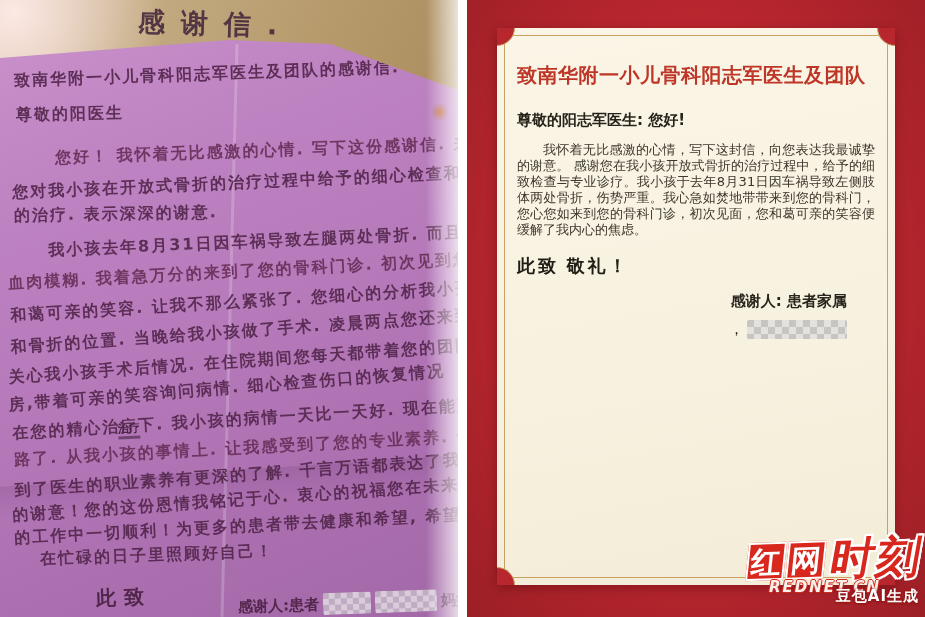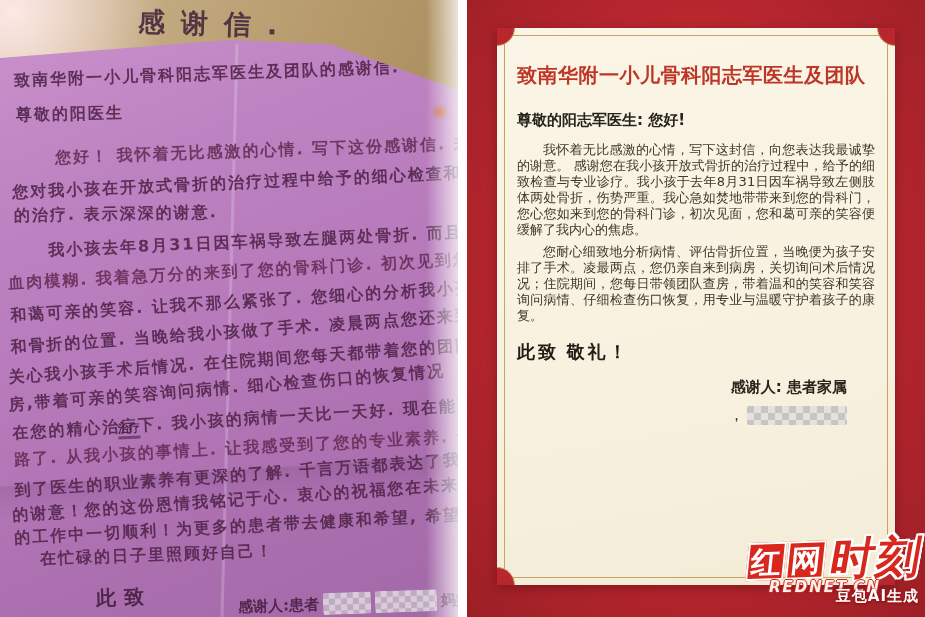--- a/index.html
+++ b/index.html
@@ -134,21 +134,20 @@
     <div class="card">
       <div class="gold-frame"></div>
       <div class="notch tl"></div>
       <div class="notch tr"></div>
       <div class="notch bl"></div>
       <div class="notch br"></div>
 
       <div class="card-title">致南华附一小儿骨科阳志军医生及团队</div>
       <div class="salutation">尊敬的阳志军医生: 您好!</div>
       <p class="para first">我怀着无比感激的心情，写下这封信，向您表达我最诚挚的谢意。 感谢您在我小孩开放式骨折的治疗过程中，给予的细致检查与专业诊疗。我小孩于去年8月31日因车祸导致左侧肢体两处骨折，伤势严重。我心急如焚地带带来到您的骨科门，您心您如来到您的骨科门诊，初次见面，您和葛可亲的笑容便缓解了我内心的焦虑。</p>
-      <p class="para">您耐心细致地分析病情、评估骨折位置，当晚便为孩子安排了手术。凌最两点，您仍亲自来到病房，关切询问术后情况况；住院期间，您每日带领团队查房，带着温和的笑容和笑容询问病情、仔细检查伤口恢复，用专业与温暖守护着孩子的康复。</p>
       <div class="card-closing">此致 敬礼！</div>
 
       <div class="signer">
         <div class="signer-label">感谢人: 患者家属</div>
         <div class="sig-row">
           <span>，</span>
           <span class="mosaic-g"></span>
         </div>
 
       </div>

